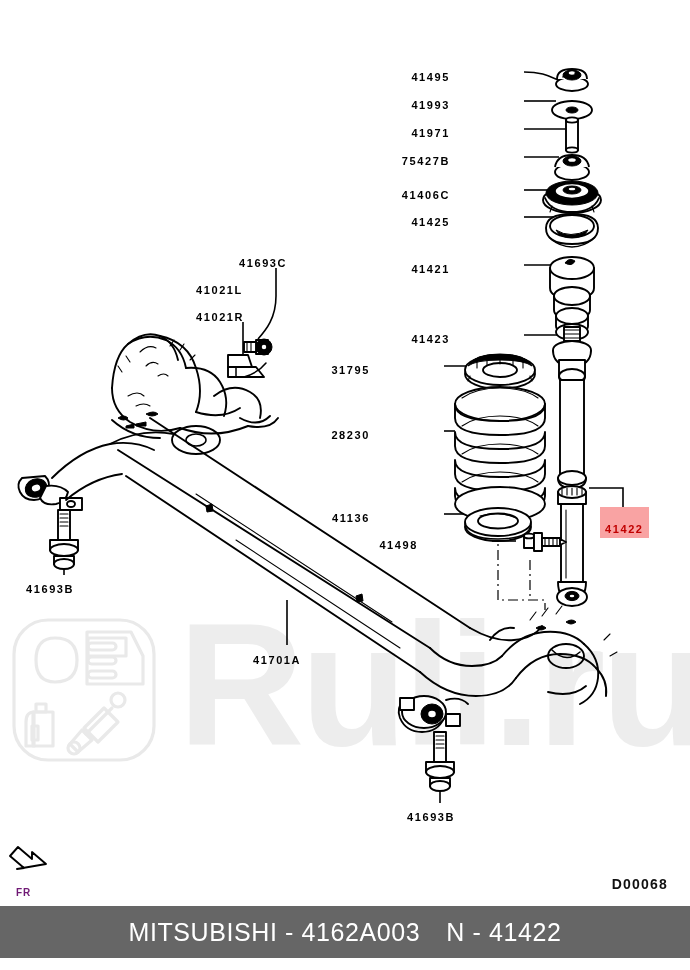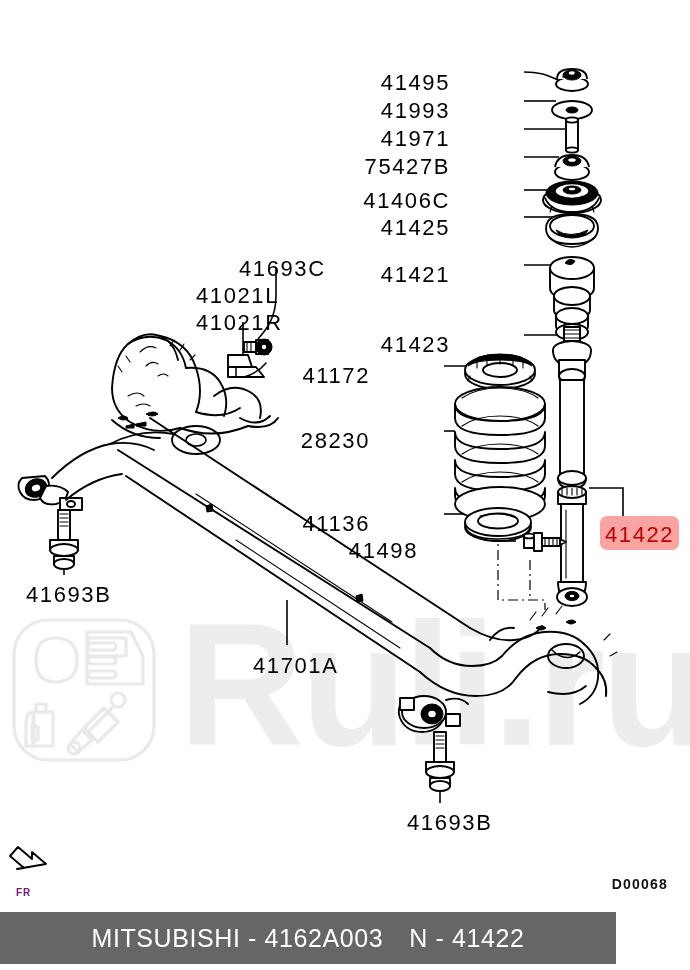--- a/index.html
+++ b/index.html
@@ -1,24 +1,24 @@
 <!DOCTYPE html>
 <html><head>
 <meta charset="utf-8">
 <title>Mitsubishi Rear Suspension Parts Diagram</title>
 <style>
   html,body{margin:0;padding:0;background:#fff;}
   body{width:690px;height:970px;font-family:"Liberation Sans",sans-serif;overflow:hidden;}
   #page{position:relative;width:690px;height:970px;background:#fff;}
   #art{position:absolute;left:0;top:0;width:690px;height:970px;}
-  .lbl{position:absolute;font-family:"Liberation Sans",sans-serif;font-size:22px;font-weight:400;
+  .lbl{position:absolute;font-family:"Liberation Sans",sans-serif;font-size:11px;font-weight:700;
        letter-spacing:1.6px;color:#000;white-space:nowrap;line-height:1;}
   .lbl.right{text-align:right;}
-  .hl{background:#f9a3a3;color:#c00000;padding:6px 5px 3px 5px;border-radius:7px;}
-  #footer{position:absolute;left:0;bottom:6px;width:616px;height:52px;background:#666666;
+  .hl{background:#f9a3a3;color:#c00000;padding:16px 5px 3px 5px;}
+  #footer{position:absolute;left:0;bottom:12px;width:690px;height:52px;background:#666666;
           display:flex;align-items:center;justify-content:center;}
   #footer span{color:#fff;font-size:25px;letter-spacing:.6px;font-family:"Liberation Sans",sans-serif;}
   #footer .gap{display:inline-block;width:26px;}
   #code{position:absolute;right:22px;bottom:78px;font-size:14px;font-weight:700;
         letter-spacing:1.2px;color:#111;padding-left:41px;}
   #fr{position:absolute;left:16px;bottom:72px;font-size:10px;font-weight:700;letter-spacing:1px;color:#701a75;}
 </style>
 </head>
 <body>
 
@@ -320,21 +320,21 @@
 
   <div id="labels">
       <div class="lbl right" style="right: 240px; top: 72px;">41495</div>
       <div class="lbl right" style="right: 240px; top: 100px;">41993</div>
       <div class="lbl right" style="right: 240px; top: 128px;">41971</div>
       <div class="lbl right" style="right: 240px; top: 156px;">75427B</div>
       <div class="lbl right" style="right: 240px; top: 190px;">41406C</div>
       <div class="lbl right" style="right: 240px; top: 217px;">41425</div>
       <div class="lbl right" style="right: 240px; top: 264px;">41421</div>
       <div class="lbl right" style="right: 240px; top: 334px;">41423</div>
-      <div class="lbl right" style="right: 320px; top: 365px;">41172</div>
+      <div class="lbl right" style="right: 320px; top: 365px;">31795</div>
       <div class="lbl right" style="right: 320px; top: 430px;">28230</div>
       <div class="lbl right" style="right: 320px; top: 513px;">41136</div>
       <div class="lbl right" style="right: 272px; top: 540px;">41498</div>
       <div class="lbl" style="left: 600px; top: 524px;"><span class="hl">41422</span></div>
       <div class="lbl" style="left: 239px; top: 258px; text-align: right;">41693C</div>
       <div class="lbl" style="left: 196px; top: 285px; text-align: center;">41021L</div>
       <div class="lbl" style="left: 196px; top: 312px;">41021R</div>
       <div class="lbl" style="left: 26px; top: 584px;">41693B</div>
       <div class="lbl" style="left: 253px; top: 655px;">41701A</div>
       <div class="lbl" style="left: 407px; top: 812px;">41693B</div>

